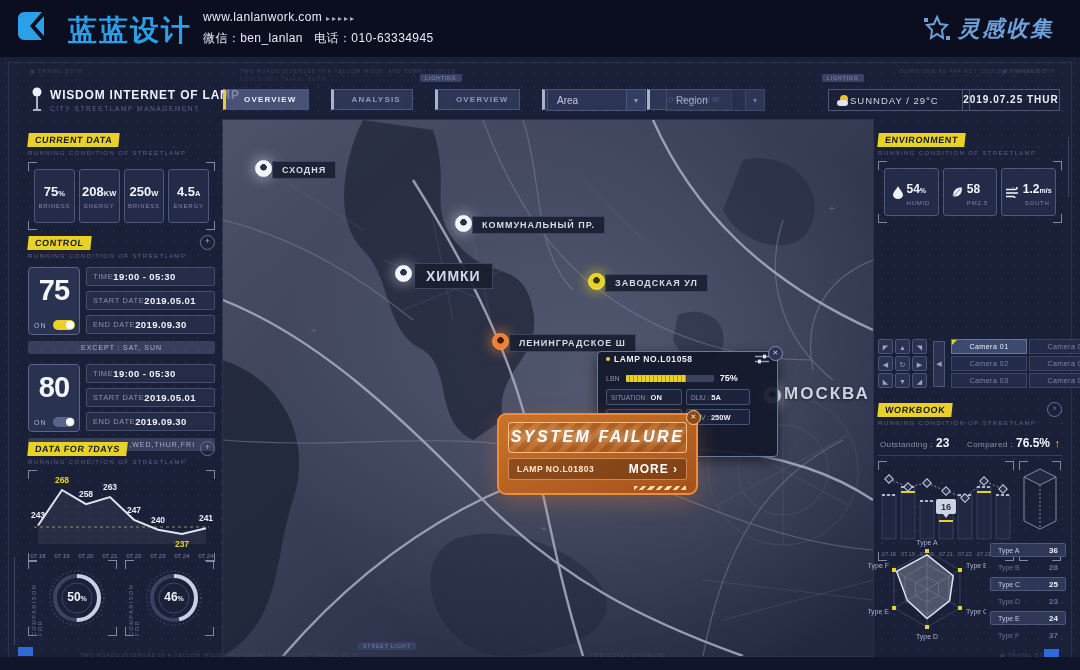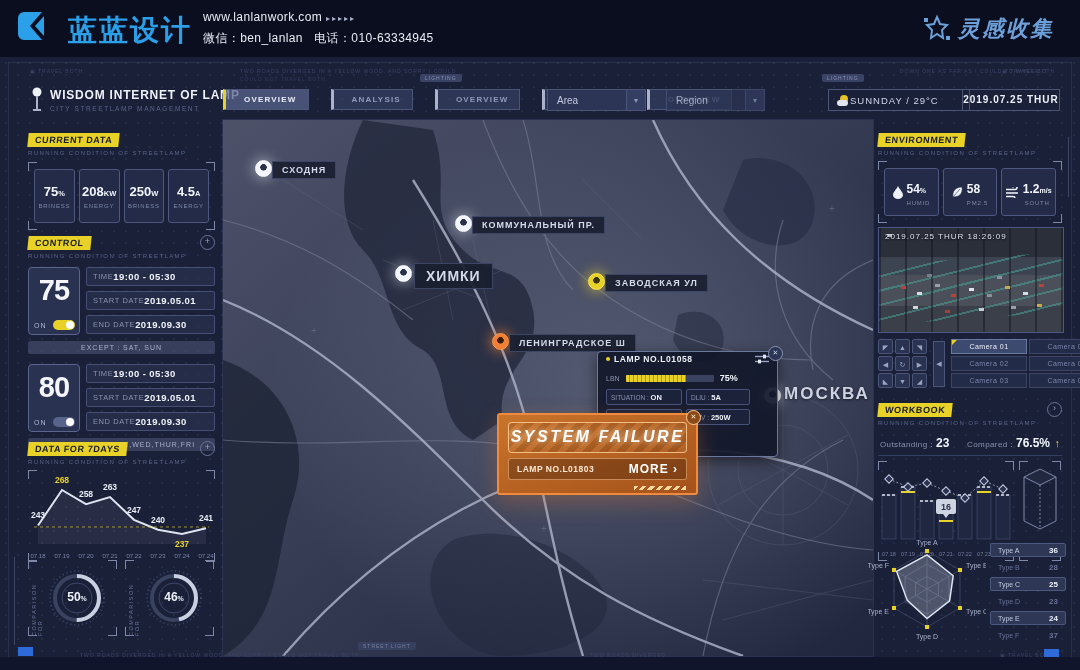--- a/index.html
+++ b/index.html
@@ -82,21 +82,21 @@
   .pp-dot{display:inline-block;width:4px;height:4px;border-radius:50%;background:#e9d227;margin-right:4px;vertical-align:1px;}
   .closebtn{position:absolute;width:13px;height:13px;border-radius:50%;background:#2c3555;border:1px solid #8a93b0;
             color:#c3cadf;font-size:7px;line-height:11px;text-align:center;cursor:pointer;}
   .barbg{width:88px;height:7px;background:#3a4260;border-radius:1px;overflow:hidden;}
   .barfill{height:100%;width:69%;background:repeating-linear-gradient(90deg,#e9d227 0 3px,#a8961c 3px 4px);}
   .pp-grid{display:grid;grid-template-columns:76px 64px;gap:4px;margin-top:6px;}
   .ppcell{border:1px solid #46527c;background:rgba(32,40,66,.6);border-radius:2px;font-size:6.5px;color:#8a93b0;
           padding:2.5px 4px;white-space:nowrap;}
   .ppcell b{color:#eef1f8;font-size:7.5px;}
   
-  #alert{position:absolute;left:497px;top:356px;width:197px;height:78px;border:2px solid #f08a3c;border-radius:3px;
+  #alert{position:absolute;left:497px;top:356px;width:197px;height:78px;border:2px solid #f08a3c;border-radius:9px;
          background:linear-gradient(160deg,#c9742b,#a5521b);box-shadow:0 8px 22px rgba(230,120,45,.3);}
   #alert .head{margin:7px 9px 0;border:1px solid rgba(255,205,150,.85);border-radius:4px;text-align:center;
          padding:5px 0 6px;color:#fff;font-weight:bold;font-style:italic;font-size:16px;letter-spacing:2.5px;
          background:repeating-linear-gradient(135deg,rgba(0,0,0,.10) 0 6px,rgba(255,255,255,.04) 6px 12px);
          text-shadow:0 0 7px rgba(255,240,210,.8);white-space:nowrap;}
   #alert .foot{margin:5px 9px 0;display:flex;justify-content:space-between;align-items:center;
          background:rgba(55,26,8,.35);border:1px solid rgba(255,195,140,.55);border-radius:3px;padding:3px 8px;}
   #alert .foot .lamp{font-size:8.5px;font-weight:bold;color:#ffe9d4;letter-spacing:.5px;}
   #alert .foot .more{font-size:12px;font-weight:bold;color:#fff;letter-spacing:1px;cursor:pointer;}
   .hazard{position:absolute;right:10px;bottom:3px;width:52px;height:4px;
@@ -482,26 +482,20 @@
                 <path d="M0,6 h12"></path>
                 <path d="M0,9.5 h7 a2,2 0 1 1 -2,2"></path>
               </g>
             </svg>
         <div><span class="ev"><span>1.2</span><small>m/s</small></span><div class="el">SOUTH</div></div>
       </div>
     </div>
   </div>
 
   <div class="abs" style="left:878px;top:170px;width:184px;height:162px;">
-    <div id="camimg" class="cornerbox">
-      <div class="rails"></div>
-      <div class="poles"></div>
-      <div class="camdots" style="left:8px;top:6px;"></div>
-      <div class="camdate">2019.07.25 THUR 18:26:09</div>
-    </div>
     <div style="position:absolute;left:0;top:112px;display:flex;gap:6px;align-items:center;">
       <div class="dpad">
         <div class="dkey">◤</div>
         <div class="dkey">▲</div>
         <div class="dkey">◥</div>
         <div class="dkey">◀</div>
         <div class="dkey">↻</div>
         <div class="dkey">▶</div>
         <div class="dkey">◣</div>
         <div class="dkey">▼</div>

